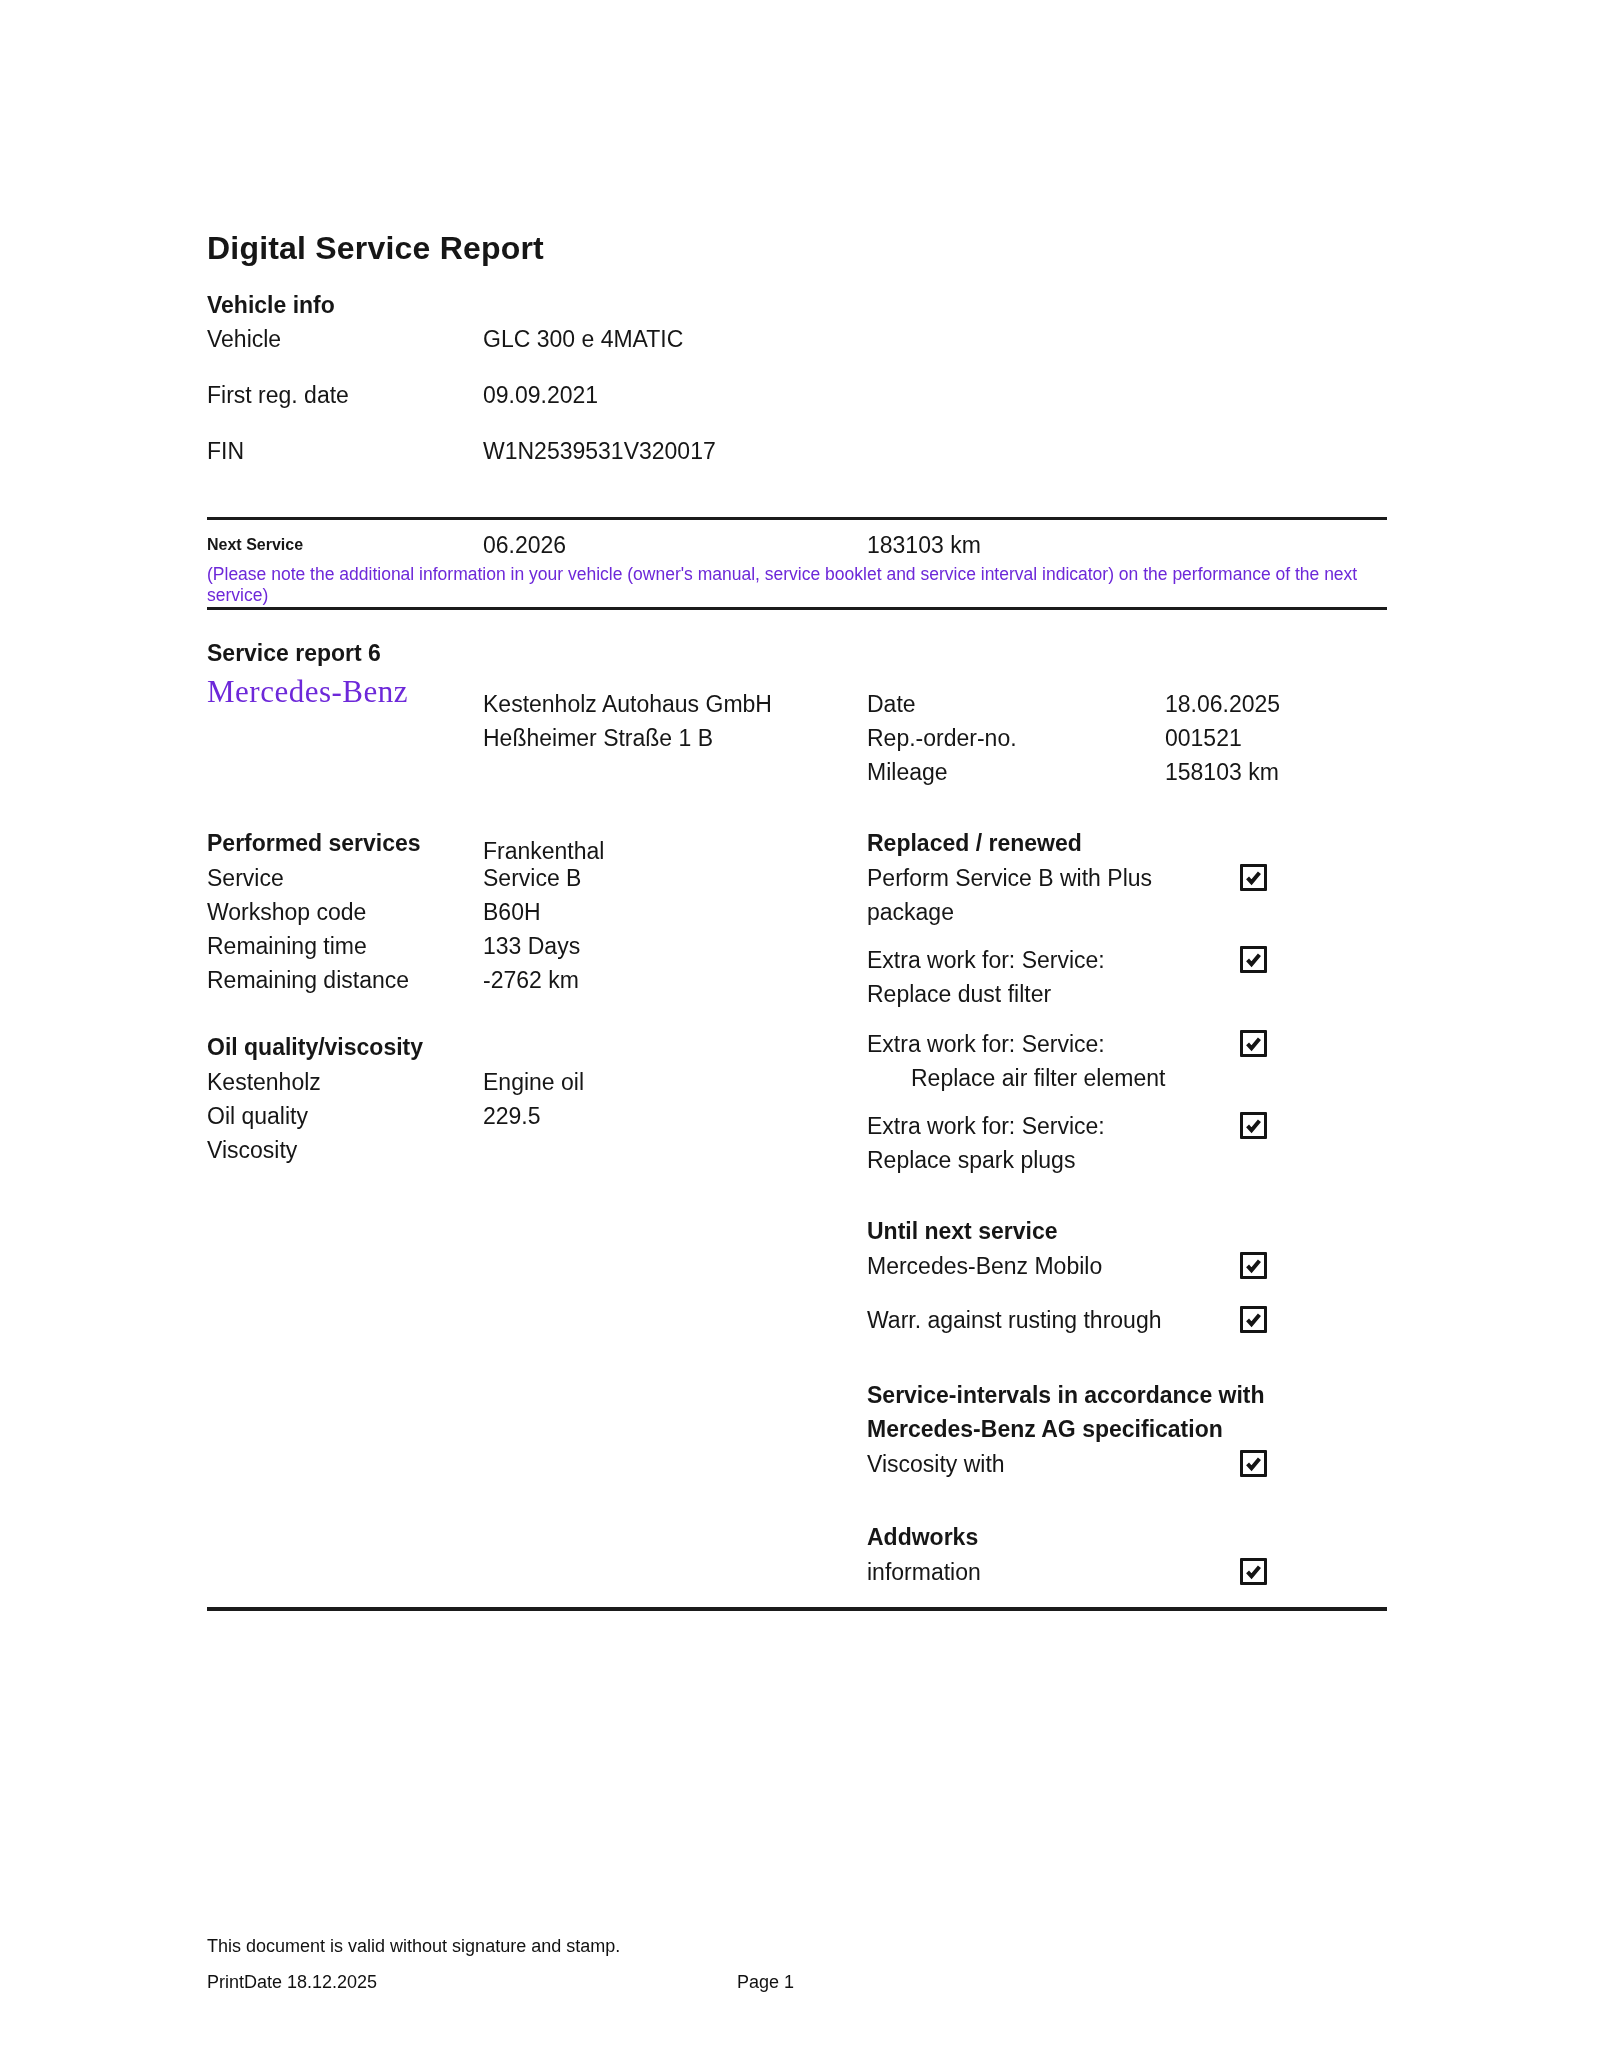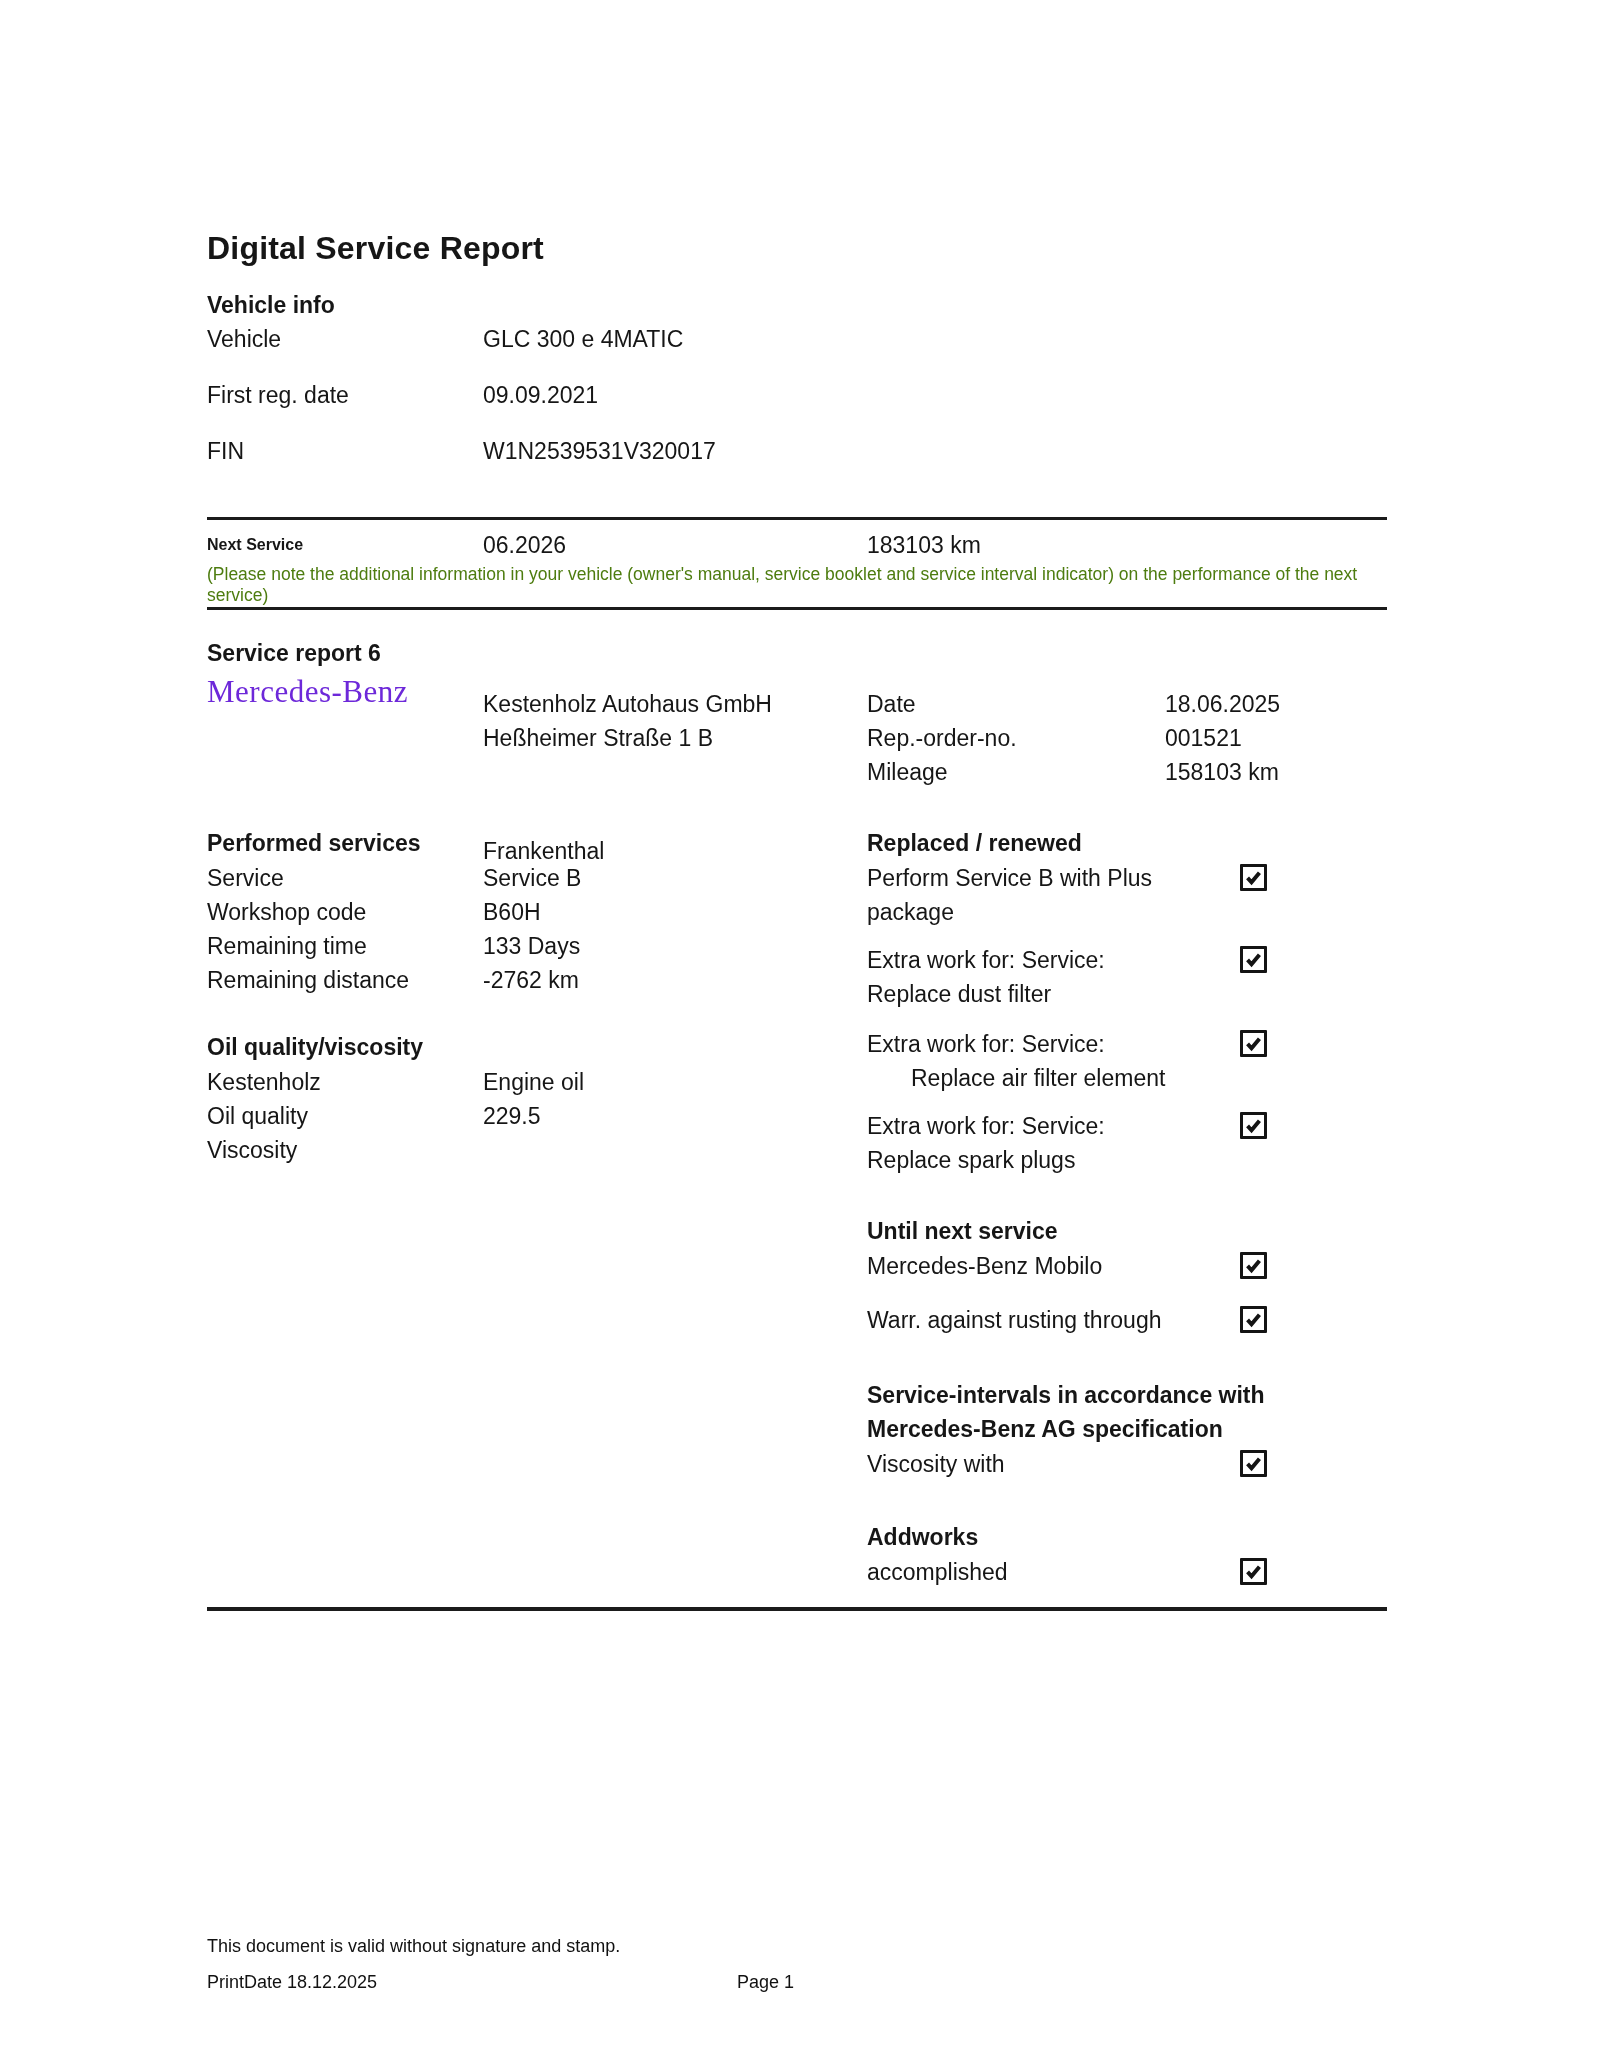--- a/index.html
+++ b/index.html
@@ -23,21 +23,21 @@
   .row {
     display: flex; align-items: flex-start;
     font-size: 23px; line-height: 28px;
     white-space: nowrap;
   }
   .row .lbl { width: 276px; flex: 0 0 276px; }
   .row.meta .lbl { width: 298px; flex: 0 0 298px; }
   .rule { left: 207px; width: 1180px; background: #1b1b1b; }
   .note {
     left: 207px; top: 564px; width: 1180px;
-    font-size: 17.5px; line-height: 21px; color: #4d7c0f;
+    font-size: 17.5px; line-height: 21px; color: #6d28d9;
   }
   .brand {
     left: 207px; top: 674px;
     font-family: "Liberation Serif", serif;
     font-size: 31px; color: #6d28d9; letter-spacing: 0.5px;
   }
   .body-text { font-size: 23px; line-height: 28px; white-space: nowrap; }
   .chk {
     position: absolute; left: 1240px;
     width: 21px; height: 21px;
@@ -199,21 +199,21 @@
 
   <div class="abs body-text" style="left:867px; top:1450px;">Viscosity with</div>
   <div class="chk" style="top:1450px;">
     <svg viewBox="0 0 24 24">
         <path d="M4.5 12.5 L9.5 18 L19.5 6" fill="none" stroke="#141414" stroke-width="5"></path>
       </svg>
   </div>
 
   <div class="abs h" style="left:867px; top:1524px;">Addworks</div>
 
-  <div class="abs body-text" style="left:867px; top:1558px;">accomplished</div>
+  <div class="abs body-text" style="left:867px; top:1558px;">information</div>
   <div class="chk" style="top:1558px;">
     <svg viewBox="0 0 24 24">
         <path d="M4.5 12.5 L9.5 18 L19.5 6" fill="none" stroke="#141414" stroke-width="5"></path>
       </svg>
   </div>
 
   <div class="abs rule" style="top:1607px; height:4px;"></div>
 
   <div class="abs footer-text" style="left:207px; top:1936px;">This document is valid without signature and stamp.</div>
   <div class="abs footer-text" style="left:207px; top:1972px;">PrintDate 18.12.2025</div>

